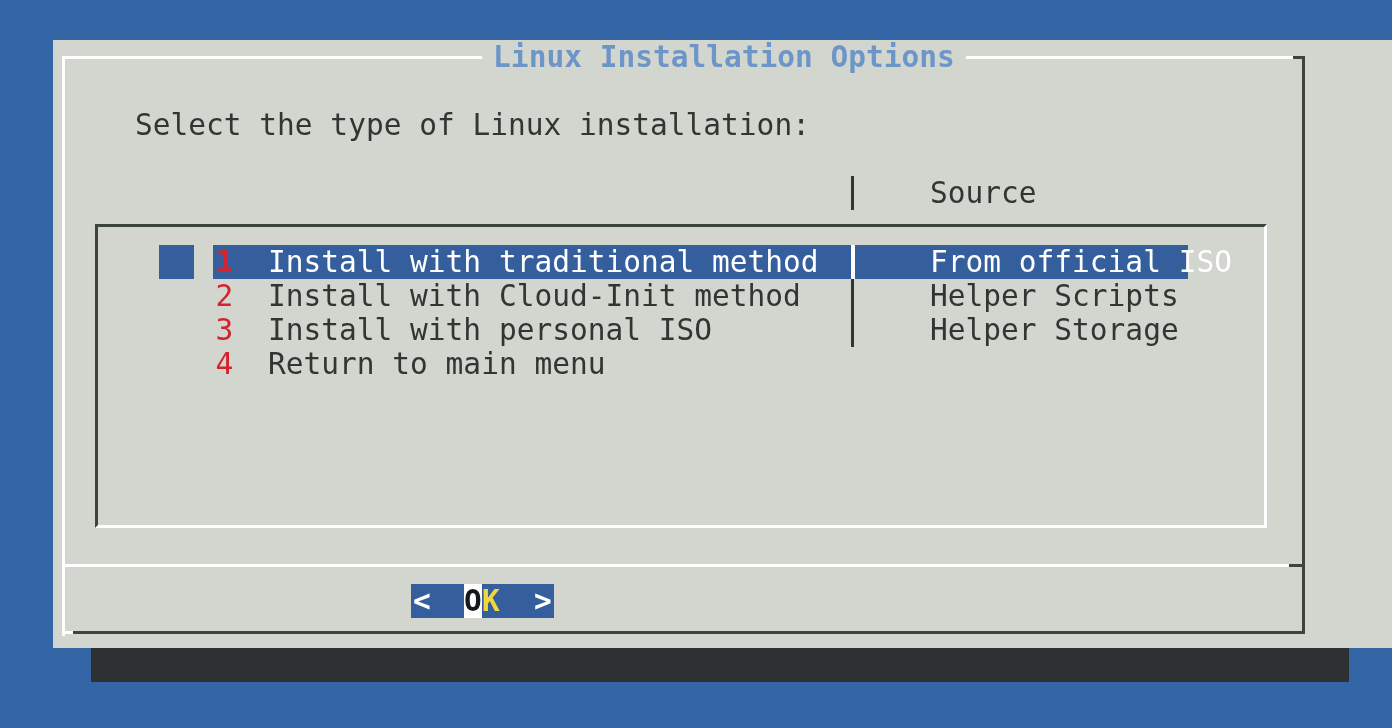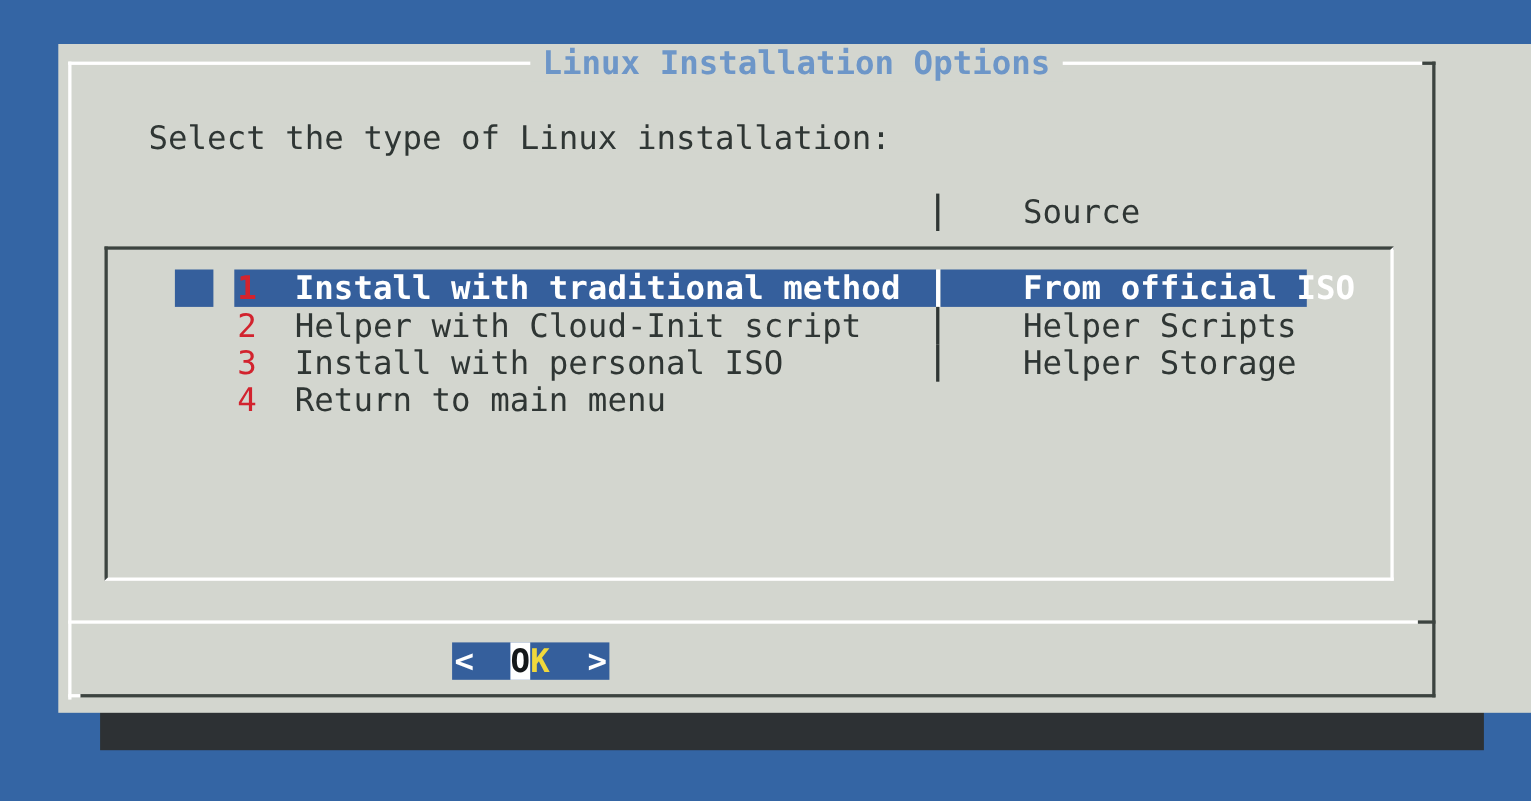--- a/index.html
+++ b/index.html
@@ -70,21 +70,21 @@
   .mrow{position:absolute;left:0;width:100%;height:34px;cursor:default;}
   .tag{left:106px;width:35px;text-align:center;color:var(--red);}
   .desc{left:167px;}
   .src{left:829px;}
   .band{position:absolute;height:34px;background:var(--hl);}
   .band.num{left:106px;width:35px;}
   .band.desc-b{left:160px;width:638px;}
   .band.src-b{left:802px;width:333px;}
   .selbar{position:absolute;left:798px;width:4px;height:34px;background:var(--white);}
   .sel .tag{font-weight:bold;}
-  .sel .desc,.sel .src{color:var(--white);font-weight:bold;}
+  .sel .desc,.sel .src{color:var(--white);font-weight:normal;}
   .rowbar{left:798px;}
 
   .btnrow{top:544px;height:34px;left:0;width:100%;}
   .okbtn{
     position:absolute;left:358px;top:0;width:143px;height:34px;
     background:var(--hl);font-weight:bold;cursor:pointer;
   }
   .okbtn span{position:absolute;width:18px;line-height:34px;text-align:center;}
   .ok-open{left:2px;color:var(--white);}
   .ok-cursor{left:53px;background:var(--white);color:#15181a;}
@@ -125,21 +125,21 @@
     <div class="band desc-b"></div>
     <div class="selbar"></div>
     <div class="band src-b"></div>
     <div class="cell tag">1</div>
     <div class="cell desc">Install with traditional method</div>
     <div class="cell src">From official ISO</div>
   </div>
 
   <div class="mrow" style="top:239px;">
     <div class="cell tag">2</div>
-    <div class="cell desc">Helper with Cloud-Init script</div>
+    <div class="cell desc">Install with Cloud-Init method</div>
     <div class="vbar rowbar"></div>
     <div class="cell src">Helper Scripts</div>
   </div>
 
   <div class="mrow" style="top:273px;">
     <div class="cell tag">3</div>
     <div class="cell desc">Install with personal ISO</div>
     <div class="vbar rowbar"></div>
     <div class="cell src">Helper Storage</div>
   </div>

